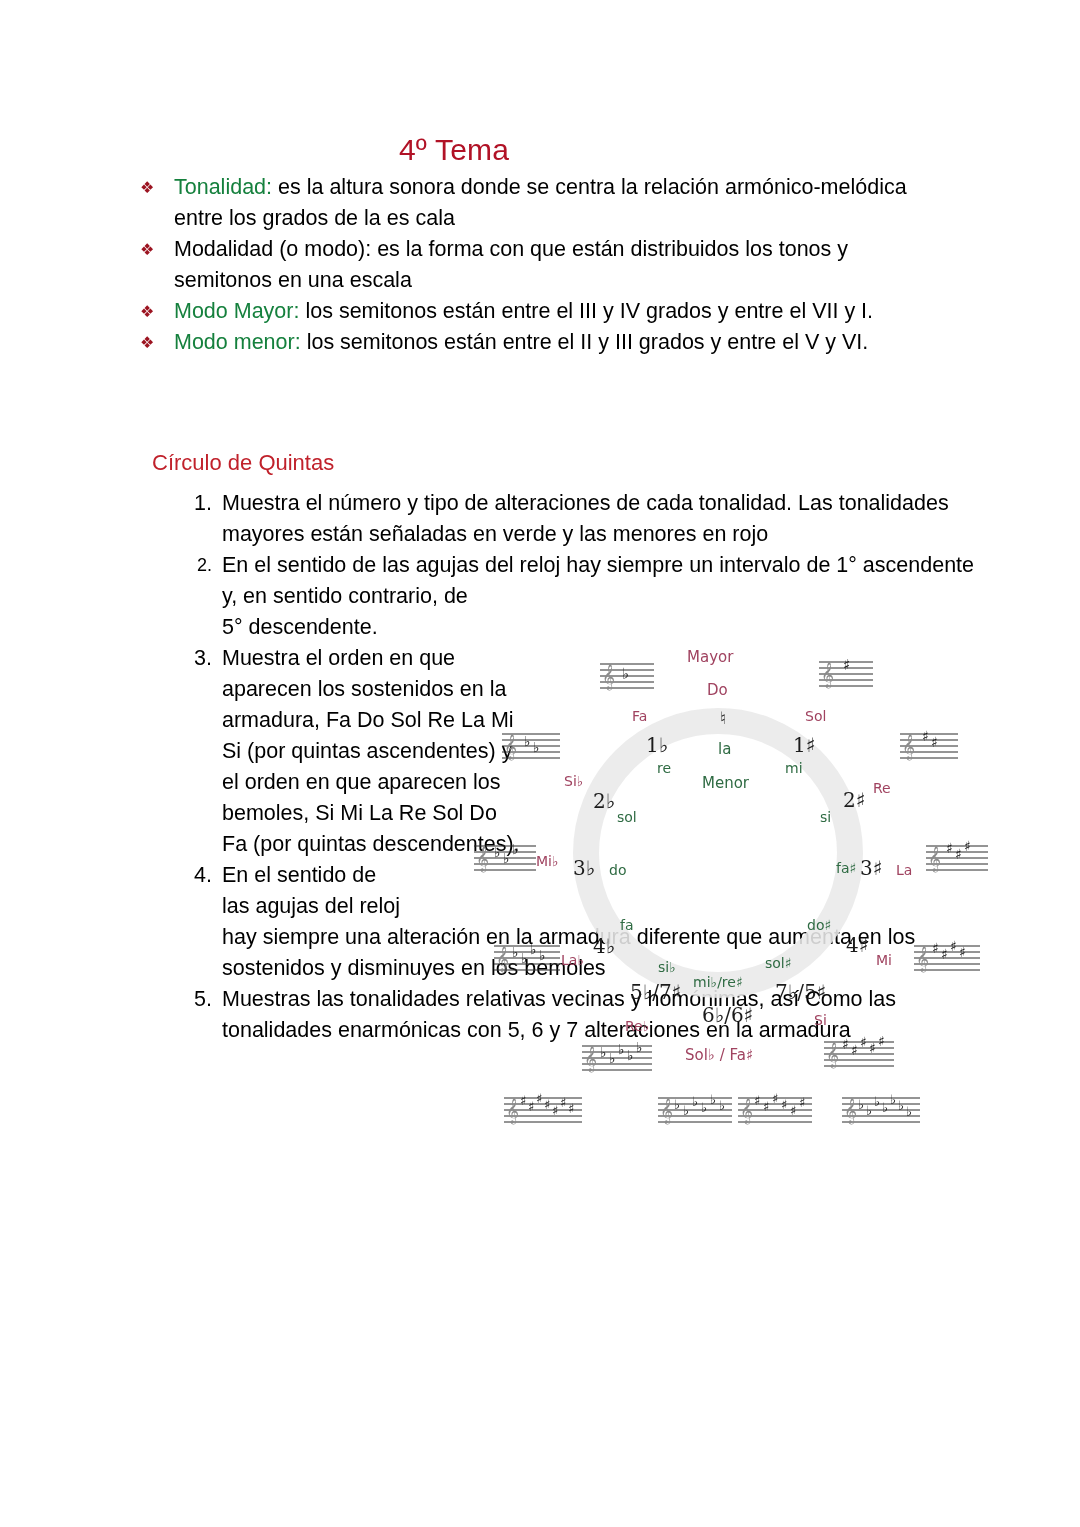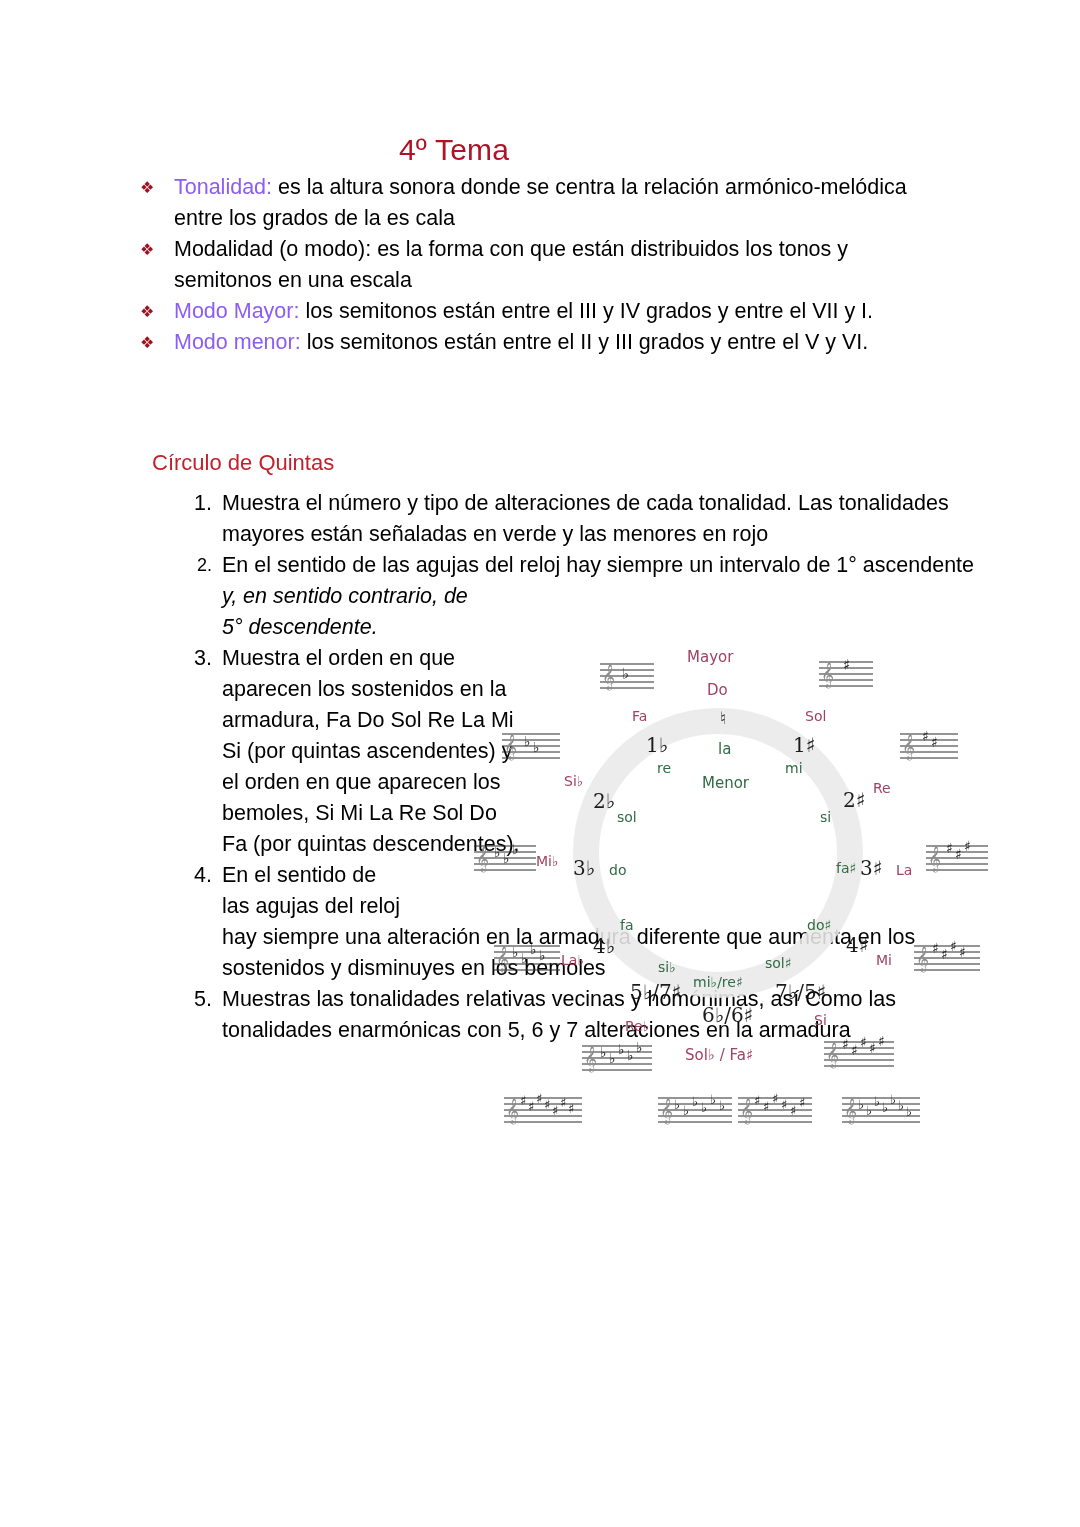--- a/index.html
+++ b/index.html
@@ -50,21 +50,21 @@
   }
   .bullet-mark {
     position: absolute;
     left: 0;
     top: 0px;
     color: #9c1421;
     font-size: 16px;
     line-height: 31px;
   }
   .lead-red {
-    color: #8b5cf6;
+    color: #15803d;
     text-align: right;
   }
 
   
   .section-heading {
     position: absolute;
     left: 152px;
     top: 450px;
     font-size: 22px;
     color: #c0212b;
@@ -91,21 +91,20 @@
     text-align: right;
     font-size: 21.5px;
     line-height: 31px;
   }
   .num-mark.small {
     font-size: 18px;
   }
   
   .narrow {
     width: 258px;
-    font-style: italic;
   }
   .narrow-wide {
     width: 300px;
   }
   .mid {
     width: 262px;
   }
   .full {
     width: 760px;
   }

